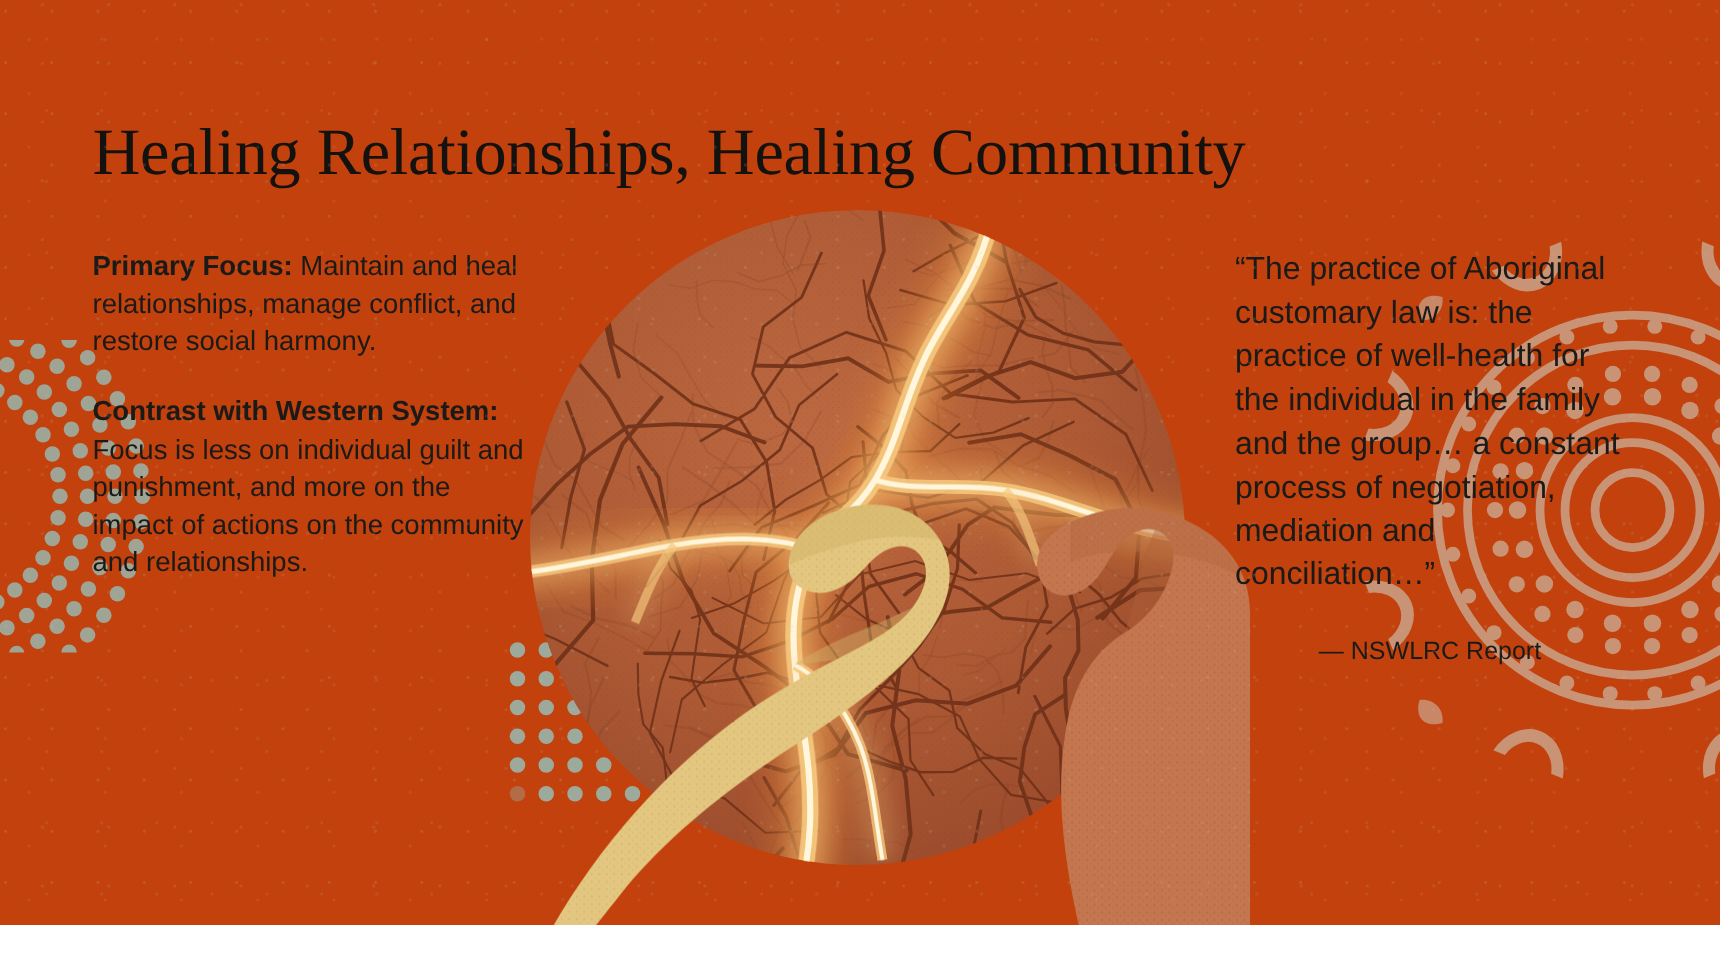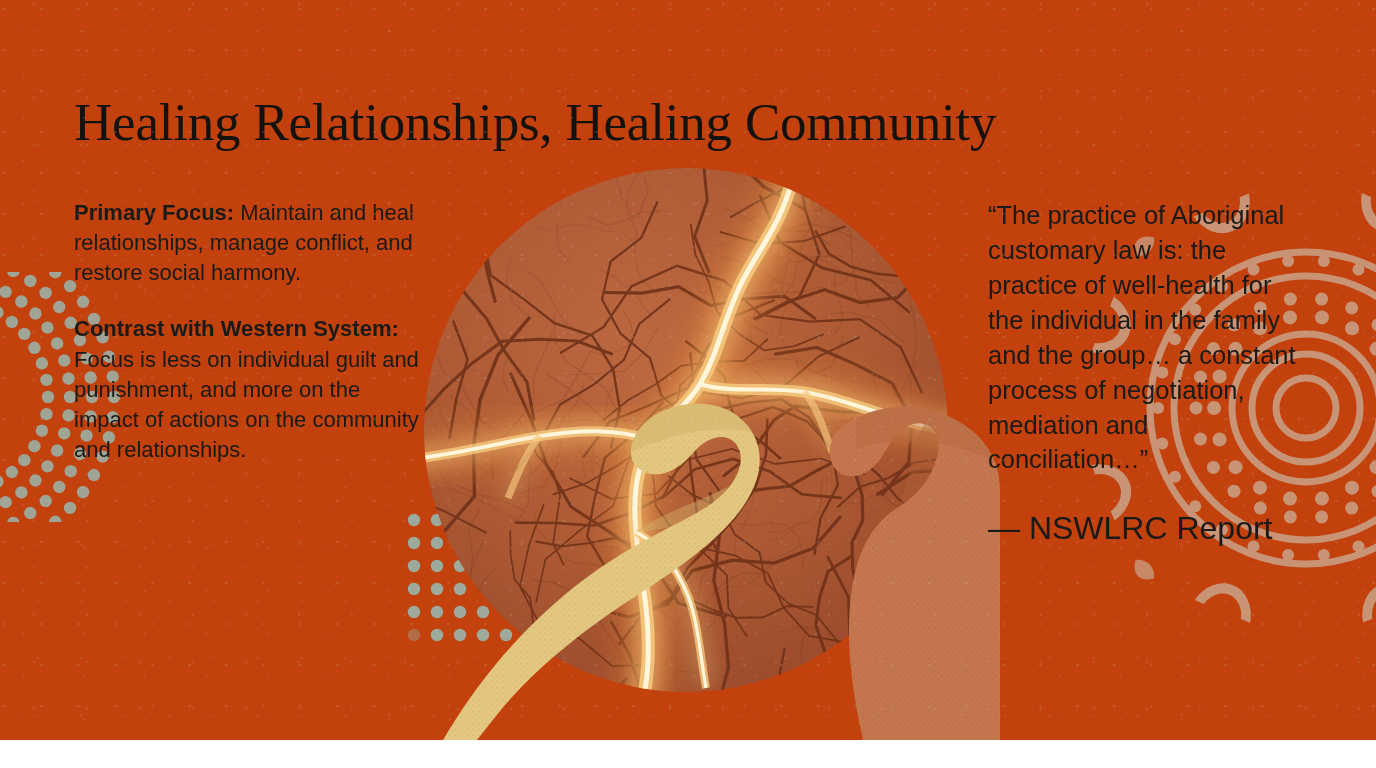--- a/index.html
+++ b/index.html
@@ -74,23 +74,23 @@
     z-index: 25;
   }
   #quote-text {
     font-size: 25.5px;
     line-height: 1.37;
     color: #1a1a18;
     margin: 0;
   }
   #quote-attribution {
     margin-top: 33px;
-    font-size: 32px;
+    font-size: 20px;
     color: #1a1a18;
-    text-align: left;
+    text-align: center;
     padding-right: 8px;
   }
 
   
   .dots { position: absolute; z-index: 6; pointer-events: none; }
   #dots-arc-top   { left: 398px; top: 148px; }
   #dots-grid-left { left: 404px; top: 508px; }
   #dots-edge-left { left: -58px; top: 272px; }
 
   

